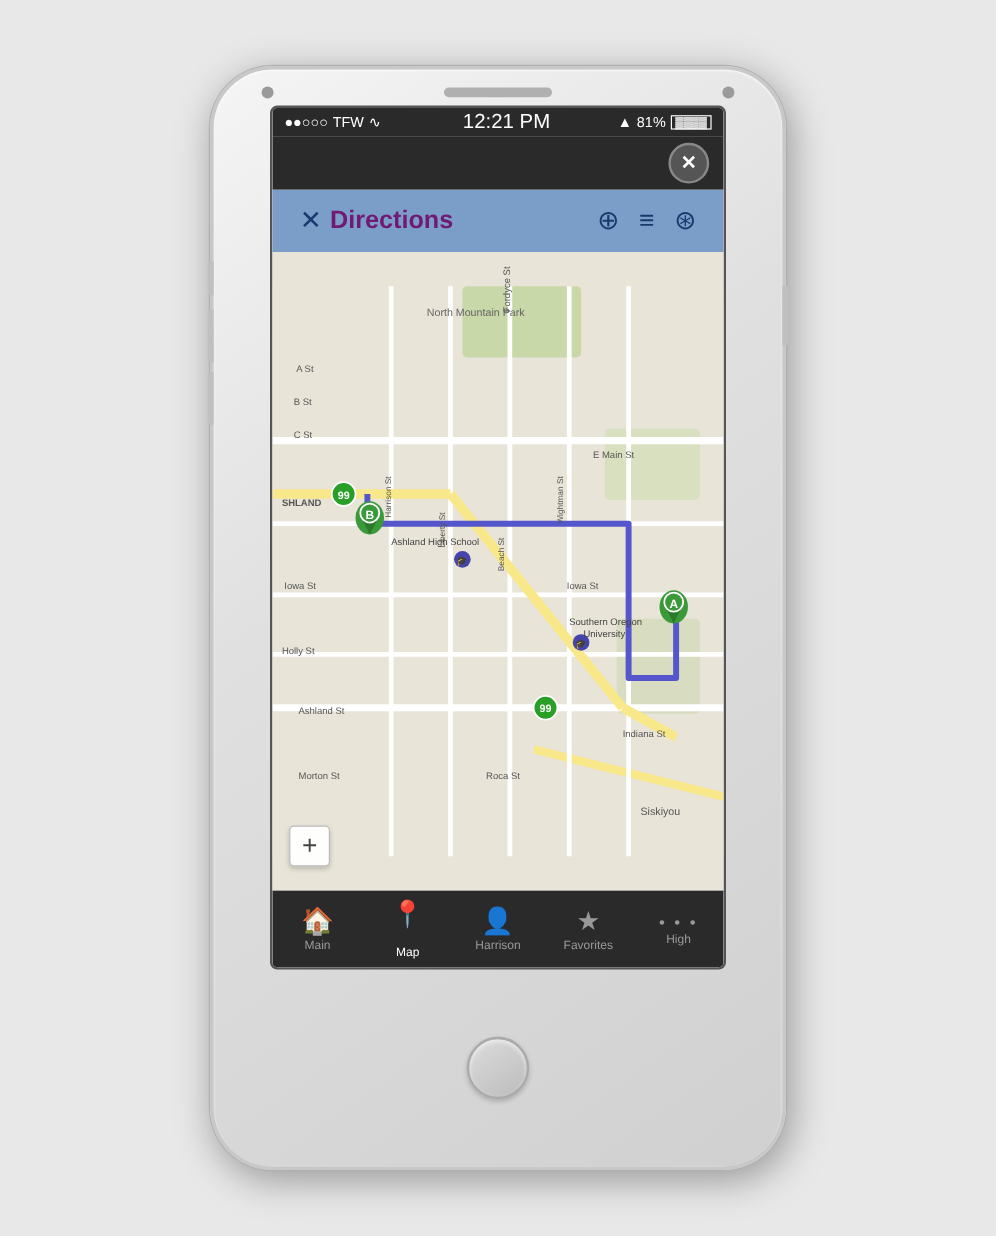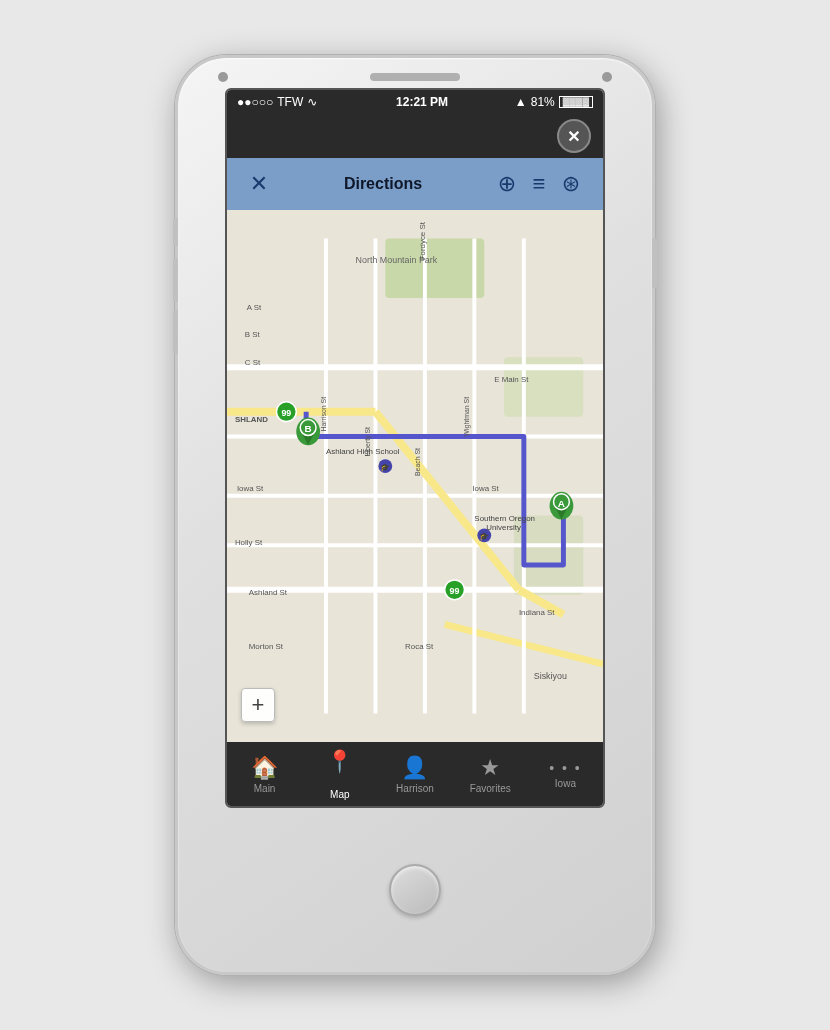--- a/index.html
+++ b/index.html
@@ -73,21 +73,21 @@
       color: #fff;
       font-size: 12px;
       display: flex;
       align-items: center;
       justify-content: space-between;
       padding: 4px 10px;
       height: 24px;
       flex-shrink: 0;
     }
     .status-left { display: flex; align-items: center; gap: 4px; }
-    .status-center { font-weight: 700; font-size: 12px; margin-left: 12px; }
+    .status-center { font-weight: 400; font-size: 17px; margin-left: 12px; }
     .status-right { display: flex; align-items: center; gap: 4px; }
 
     
     .close-overlay {
       position: relative;
       background: #2a2a2a;
       height: 44px;
       display: flex;
       align-items: center;
       justify-content: flex-end;
@@ -110,25 +110,24 @@
     .directions-header {
       background: #7b9ec8;
       display: flex;
       align-items: center;
       justify-content: space-between;
       padding: 0 16px;
       height: 52px;
       flex-shrink: 0;
     }
     .dir-title {
-      color: #0f172a;
-      font-size: 16px;
+      color: #701a75;
+      font-size: 21px;
       font-weight: 600;
       flex: 1;
-      text-align: center;
     }
     .dir-icon {
       color: #1a3a6e;
       font-size: 22px;
       cursor: pointer;
       width: 32px;
       text-align: center;
     }
 
     
@@ -376,21 +375,21 @@
       <div class="tab-item">
         <span class="tab-icon">👤</span>
         <span class="tab-label">Harrison</span>
       </div>
       <div class="tab-item">
         <span class="tab-icon" style="font-size:22px;">★</span>
         <span class="tab-label">Favorites</span>
       </div>
       <div class="tab-item">
         <span class="tab-icon" style="font-size:14px; letter-spacing:2px;">• • •</span>
-        <span class="tab-label">Iowa</span>
+        <span class="tab-label">High</span>
       </div>
     </div>
 
   </div>
 
   <div class="phone-bottom">
     <div class="home-button"></div>
   </div>
 
 </div>

